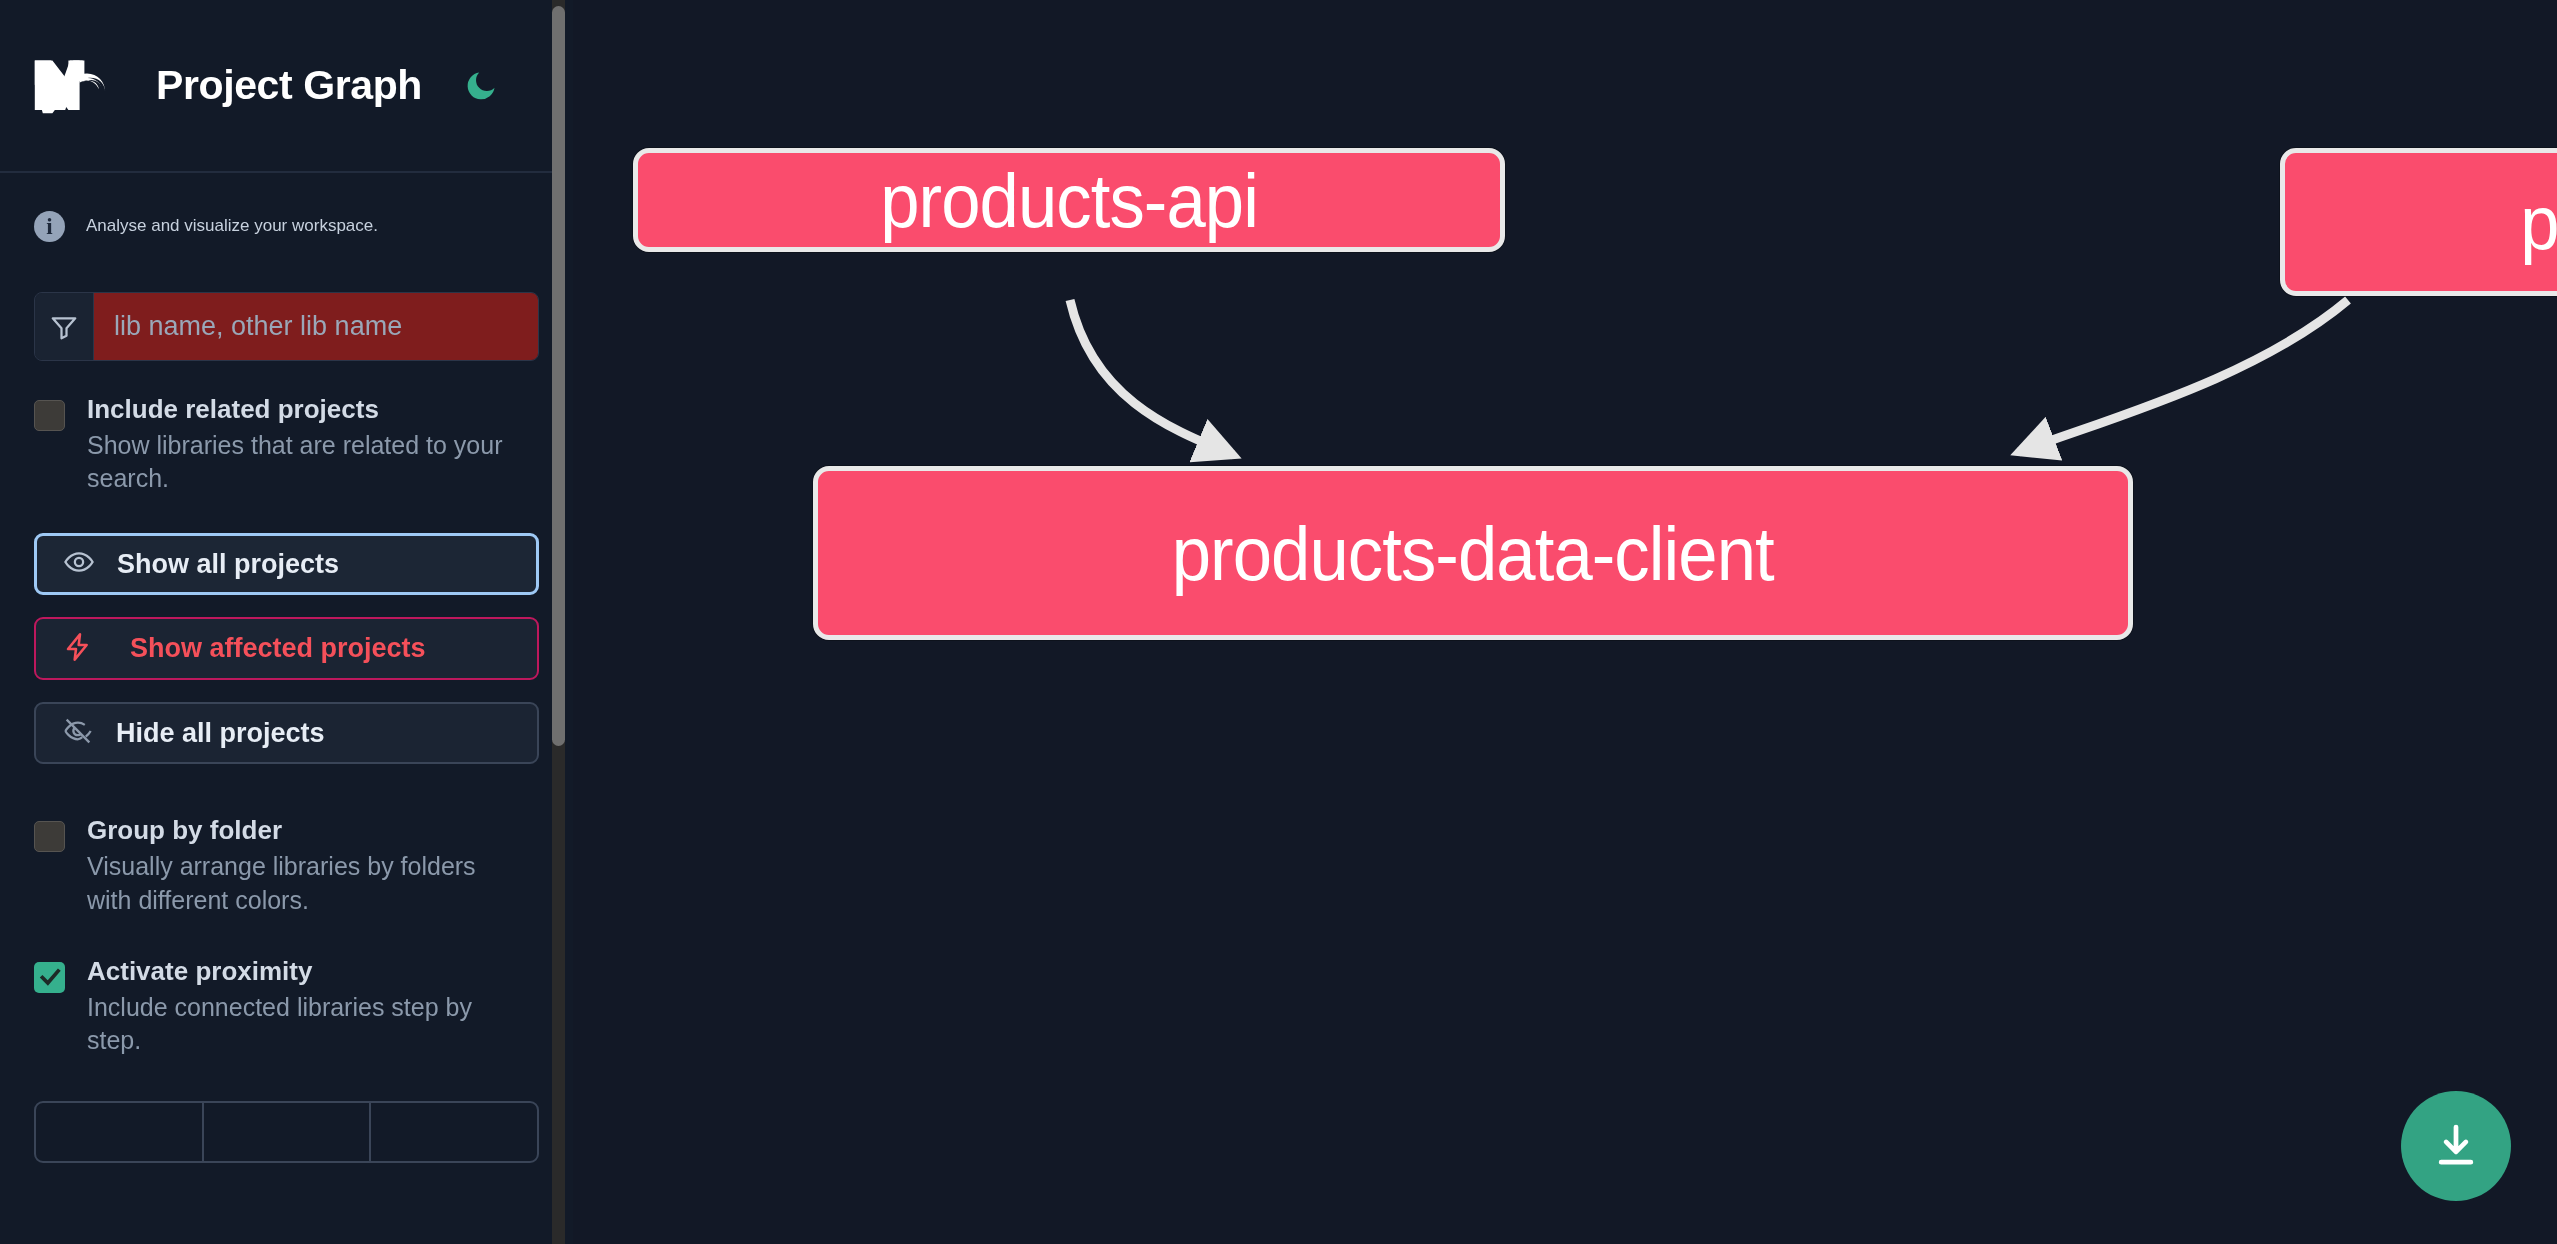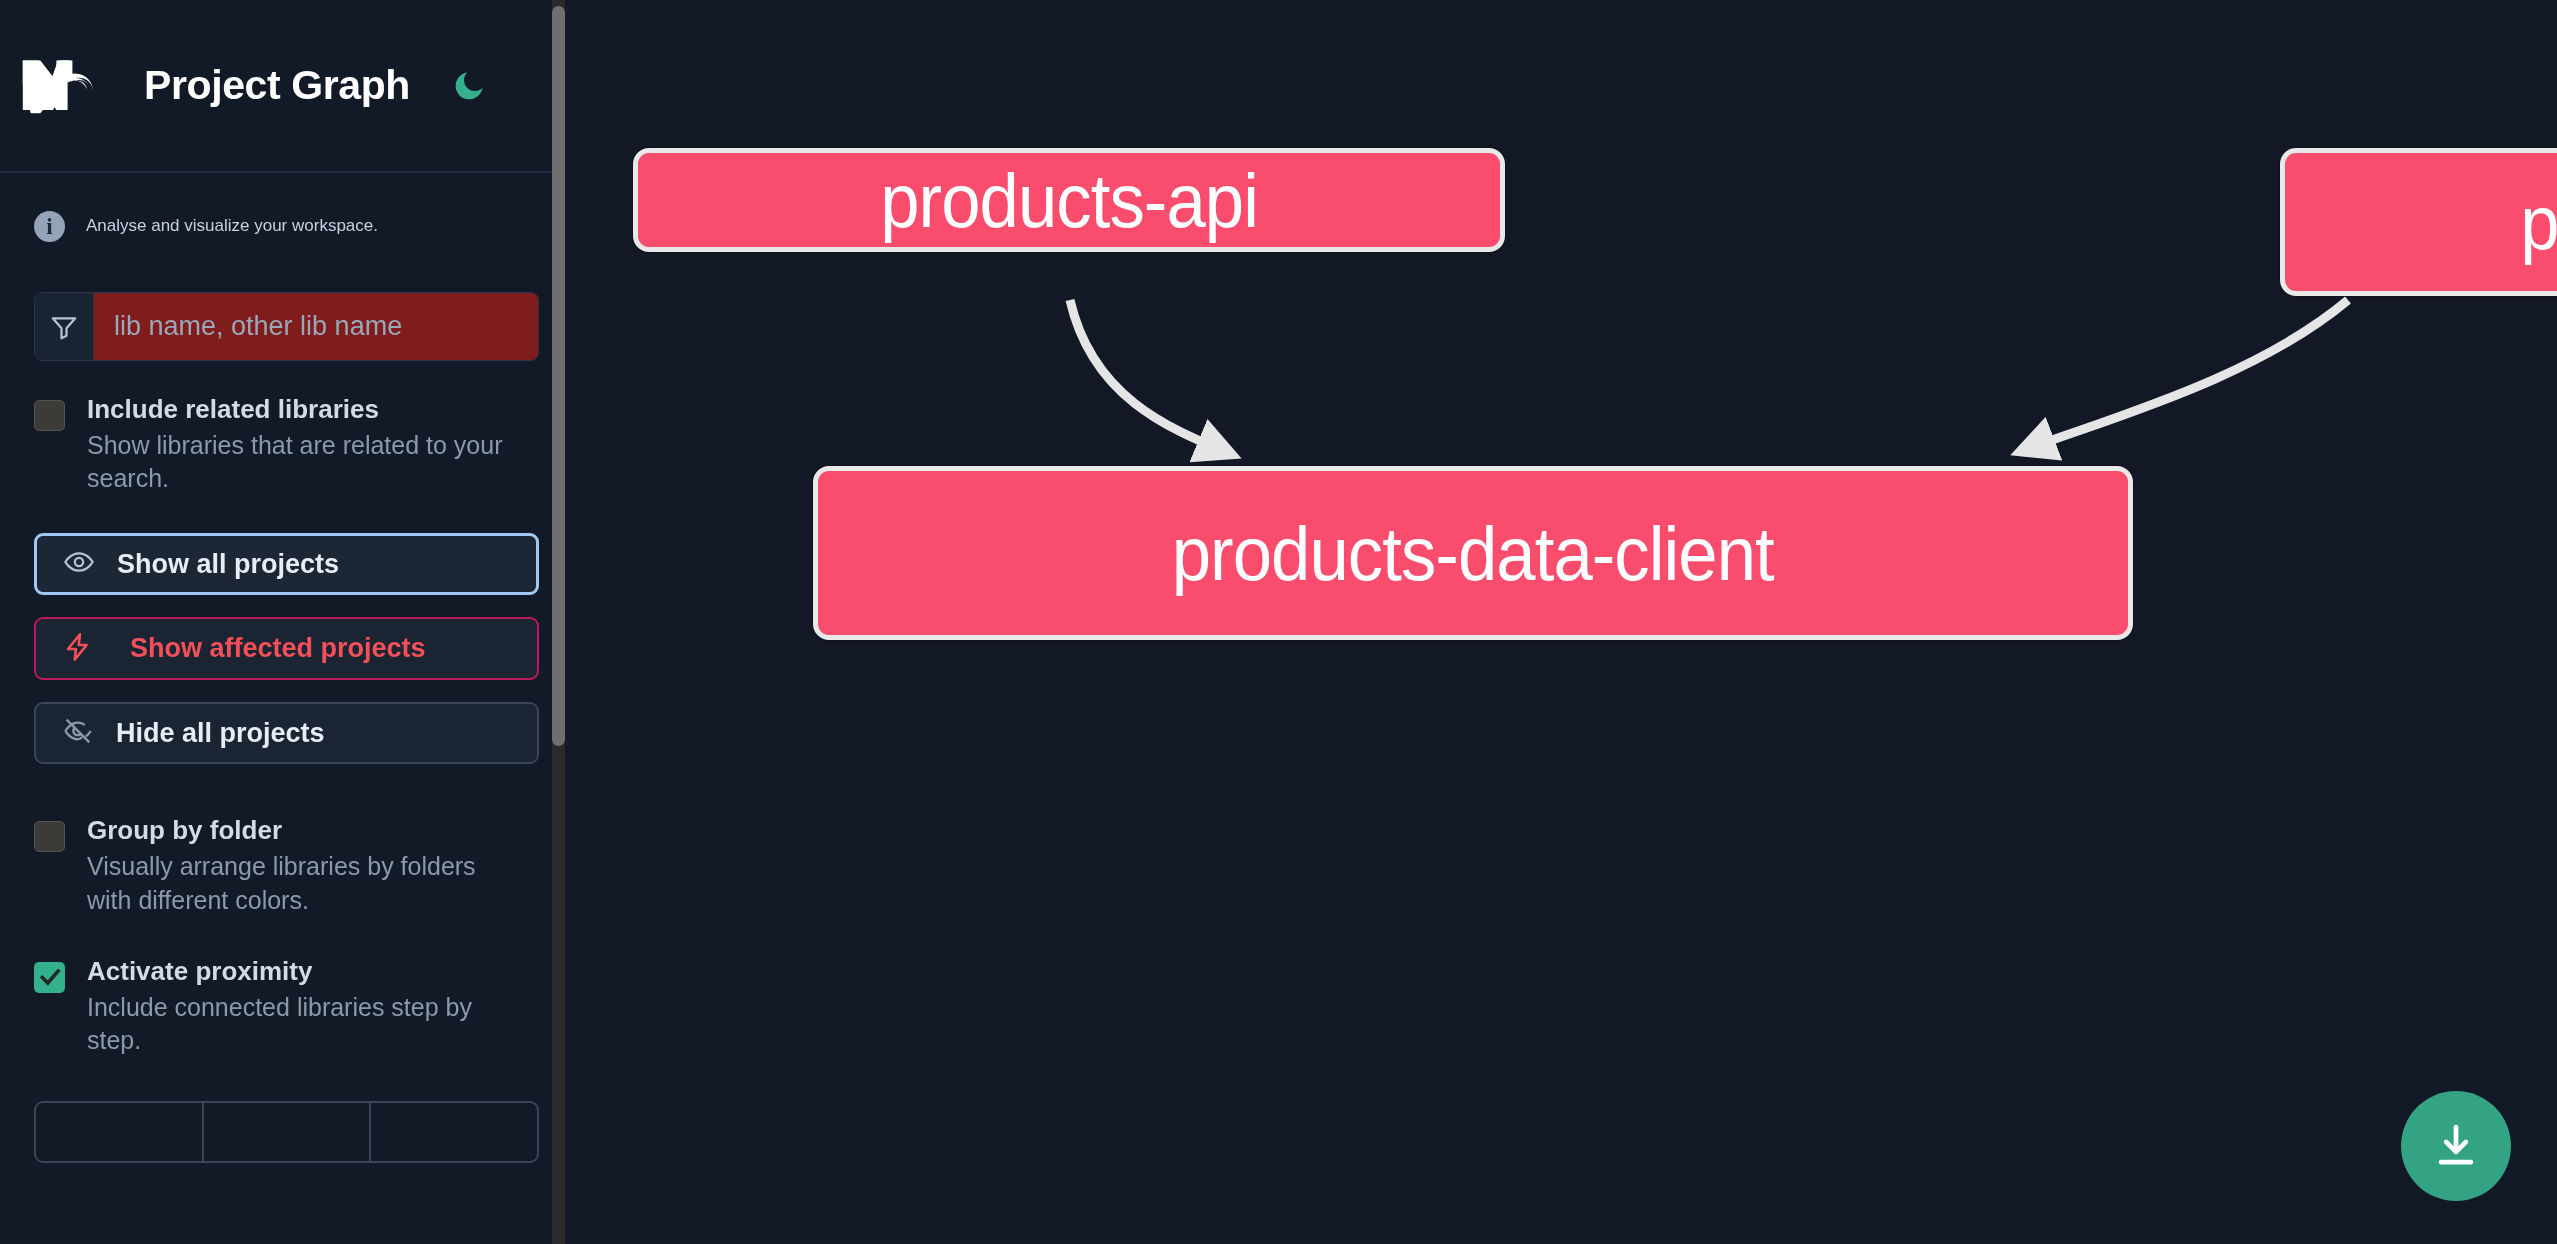--- a/index.html
+++ b/index.html
@@ -22,21 +22,21 @@
   }
   #sidebar-scroll {
     position: absolute; inset: 0;
     overflow: hidden;
   }
   .sb-header {
     height: 173px;
     border-bottom: 2px solid #222c3e;
     display: flex;
     align-items: center;
-    padding-left: 18px;
+    padding-left: 30px;
     gap: 30px;
   }
   .nx-logo { width: 96px; height: 64px; flex: 0 0 96px; }
   .app-title {
     color: #ffffff;
     font-size: 41px;
     font-weight: 700;
     letter-spacing: -0.4px;
     white-space: nowrap;
   }
@@ -279,21 +279,21 @@
             <svg viewBox="0 0 24 24" width="30" height="30" aria-hidden="true">
               <path fill="none" stroke="#b7c2d1" stroke-width="1.8" stroke-linejoin="round" d="M3 5h18l-7 8v6l-4 2v-8z"></path>
             </svg>
           </span>
           <input class="search-input" type="text" placeholder="lib name, other lib name" style="">
         </div>
 
         <div class="check-row">
           <span class="cbox off"></span>
           <span class="check-texts">
-            <div class="check-label">Include related libraries</div>
+            <div class="check-label">Include related projects</div>
             <div class="check-desc">Show libraries that are related to your search.</div>
           </span>
         </div>
 
         <div class="btn-group-gap">
           <div class="btn show-all">
             <span>
               <svg viewBox="0 0 24 24" width="32" height="32" aria-hidden="true">
                 <path fill="none" stroke="#b7c2d1" stroke-width="1.7" d="M1.8 12S5.4 5.5 12 5.5 22.2 12 22.2 12 18.6 18.5 12 18.5 1.8 12 1.8 12z"></path>
                 <circle cx="12" cy="12" r="3.1" fill="none" stroke="#b7c2d1" stroke-width="1.7"></circle>

